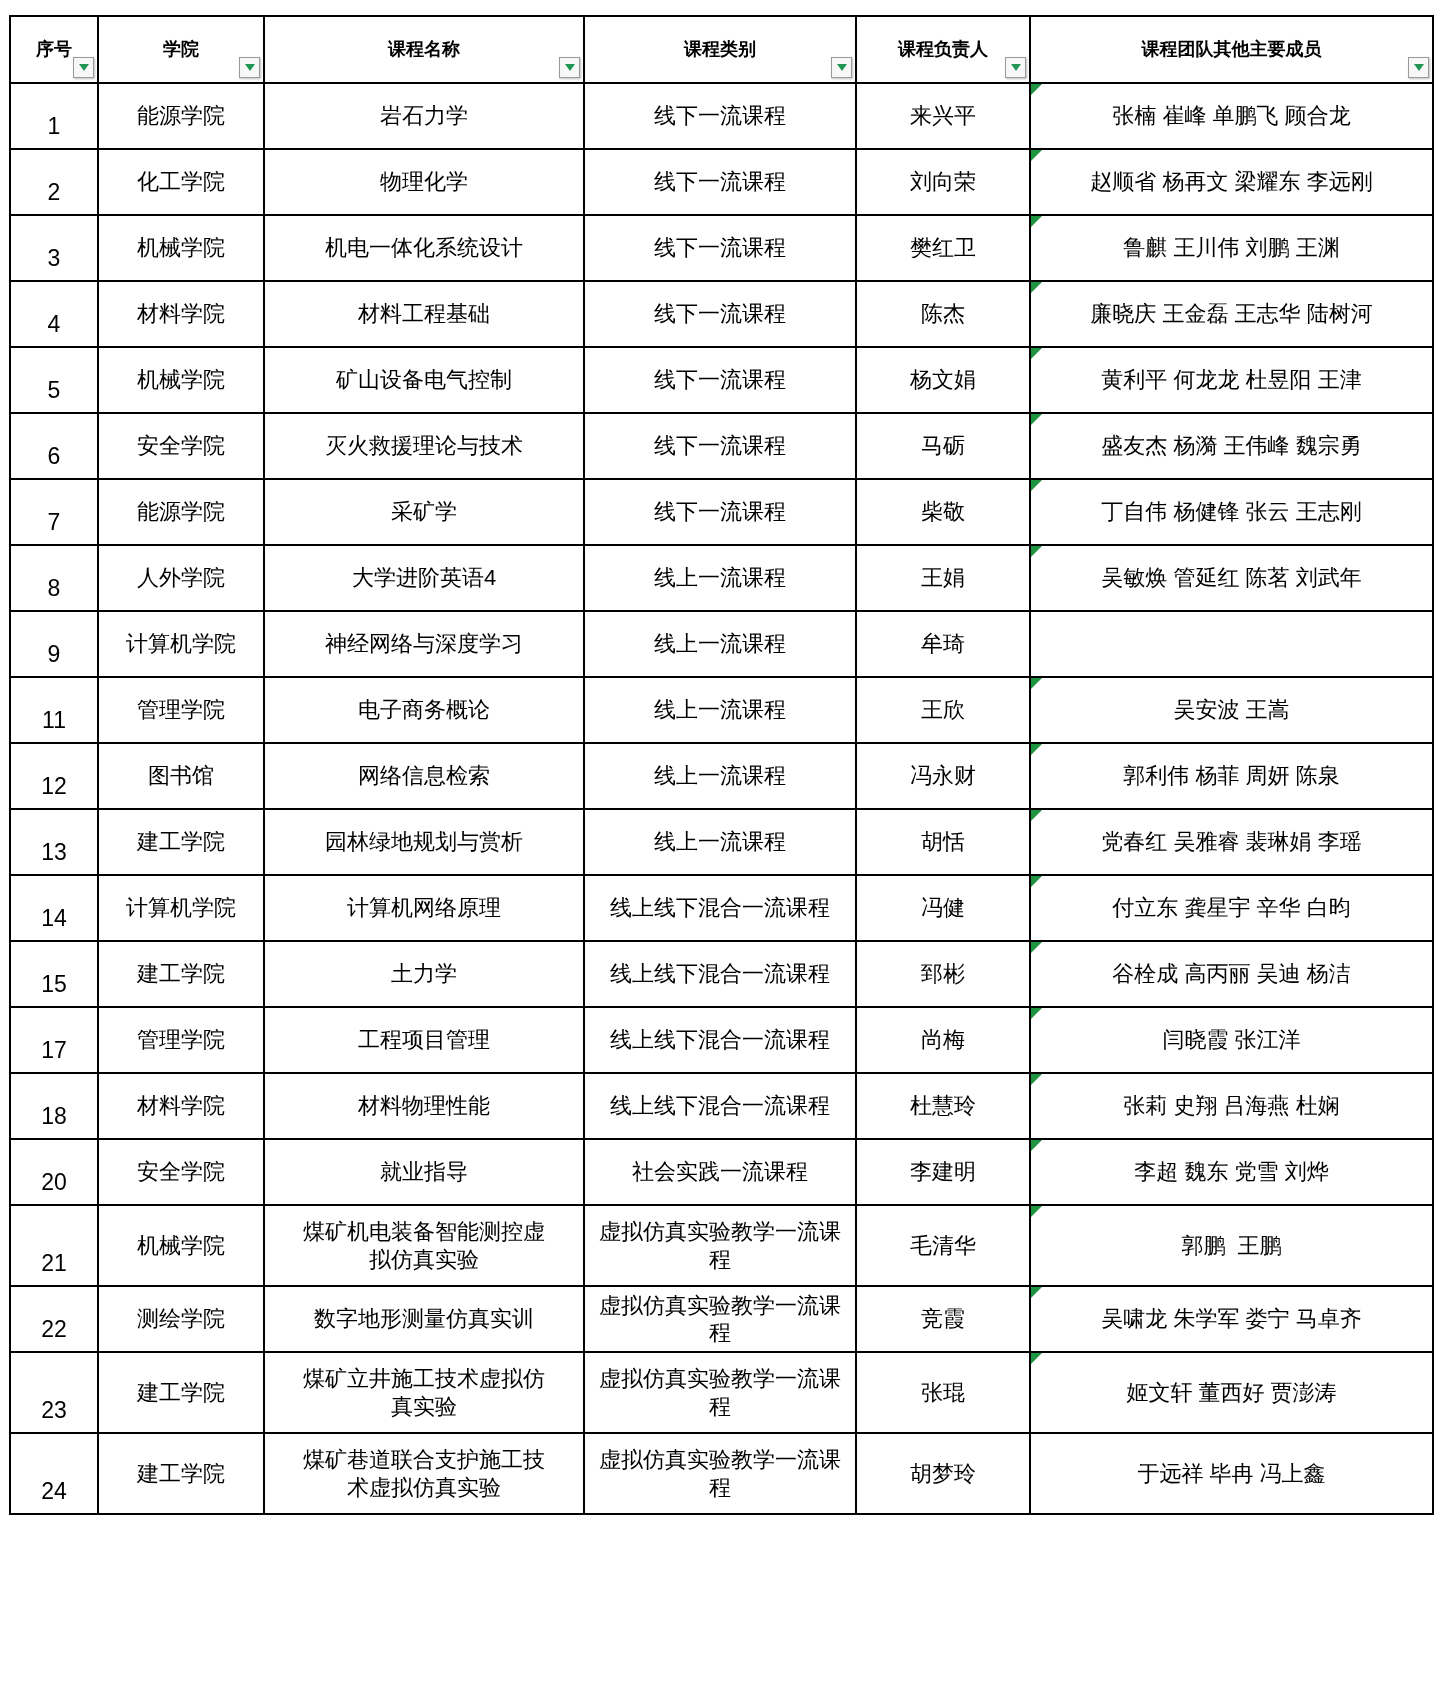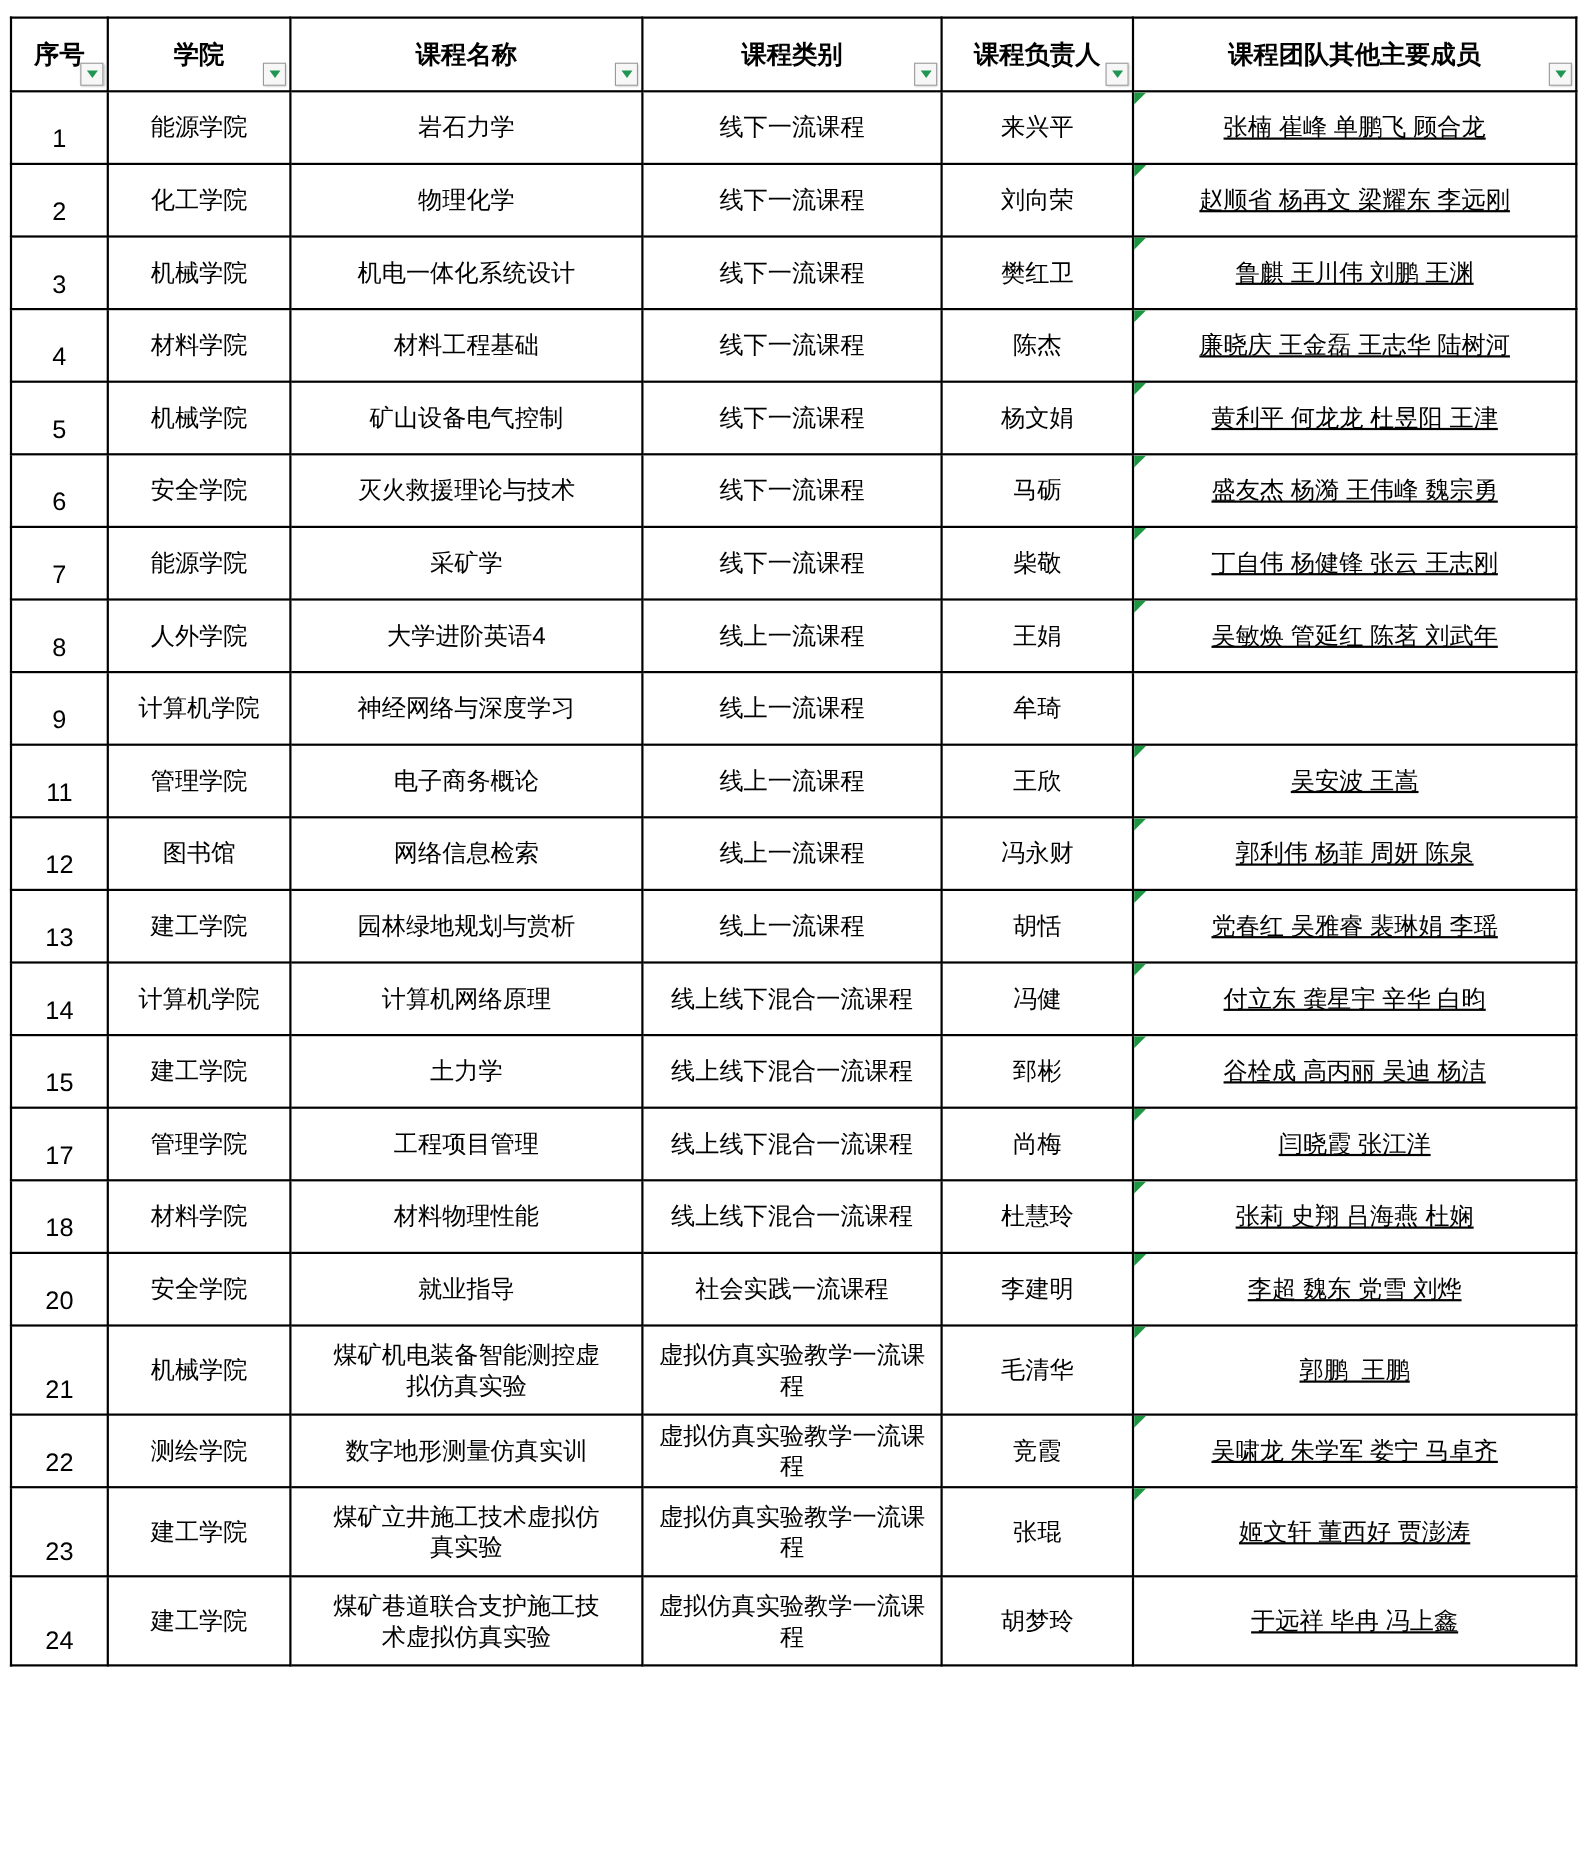--- a/index.html
+++ b/index.html
@@ -16,21 +16,21 @@
     border-collapse: collapse;
     table-layout: fixed;
     width: 1423px;
   }
   th, td {
     border: 2.5px solid #000000;
     overflow: hidden;
   }
   th {
     height: 67px;
-    font-size: 23px;
+    font-size: 18px;
     font-weight: bold;
     text-align: center;
     vertical-align: middle;
     position: relative;
     padding: 0 2px;
     line-height: 1.2;
   }
   td {
     height: 66px;
     font-size: 22px;
@@ -64,21 +64,21 @@
     border-right: 5px solid transparent;
     border-top: 7px solid var(--filter-green, #219653);
   }
   .corner {
     position: absolute;
     top: 0; left: 0;
     width: 0; height: 0;
     border-top: 11px solid var(--marker-green, #1e9641);
     border-right: 11px solid transparent;
   }
-  .cell-text { display: inline; text-decoration: underline; }
+  .cell-text { display: inline; }
 </style>
 </head>
 <body>
 
 <div class="sheet">
   <table>
     <colgroup>
       <col style="width:88px">
       <col style="width:166px">
       <col style="width:320px">

